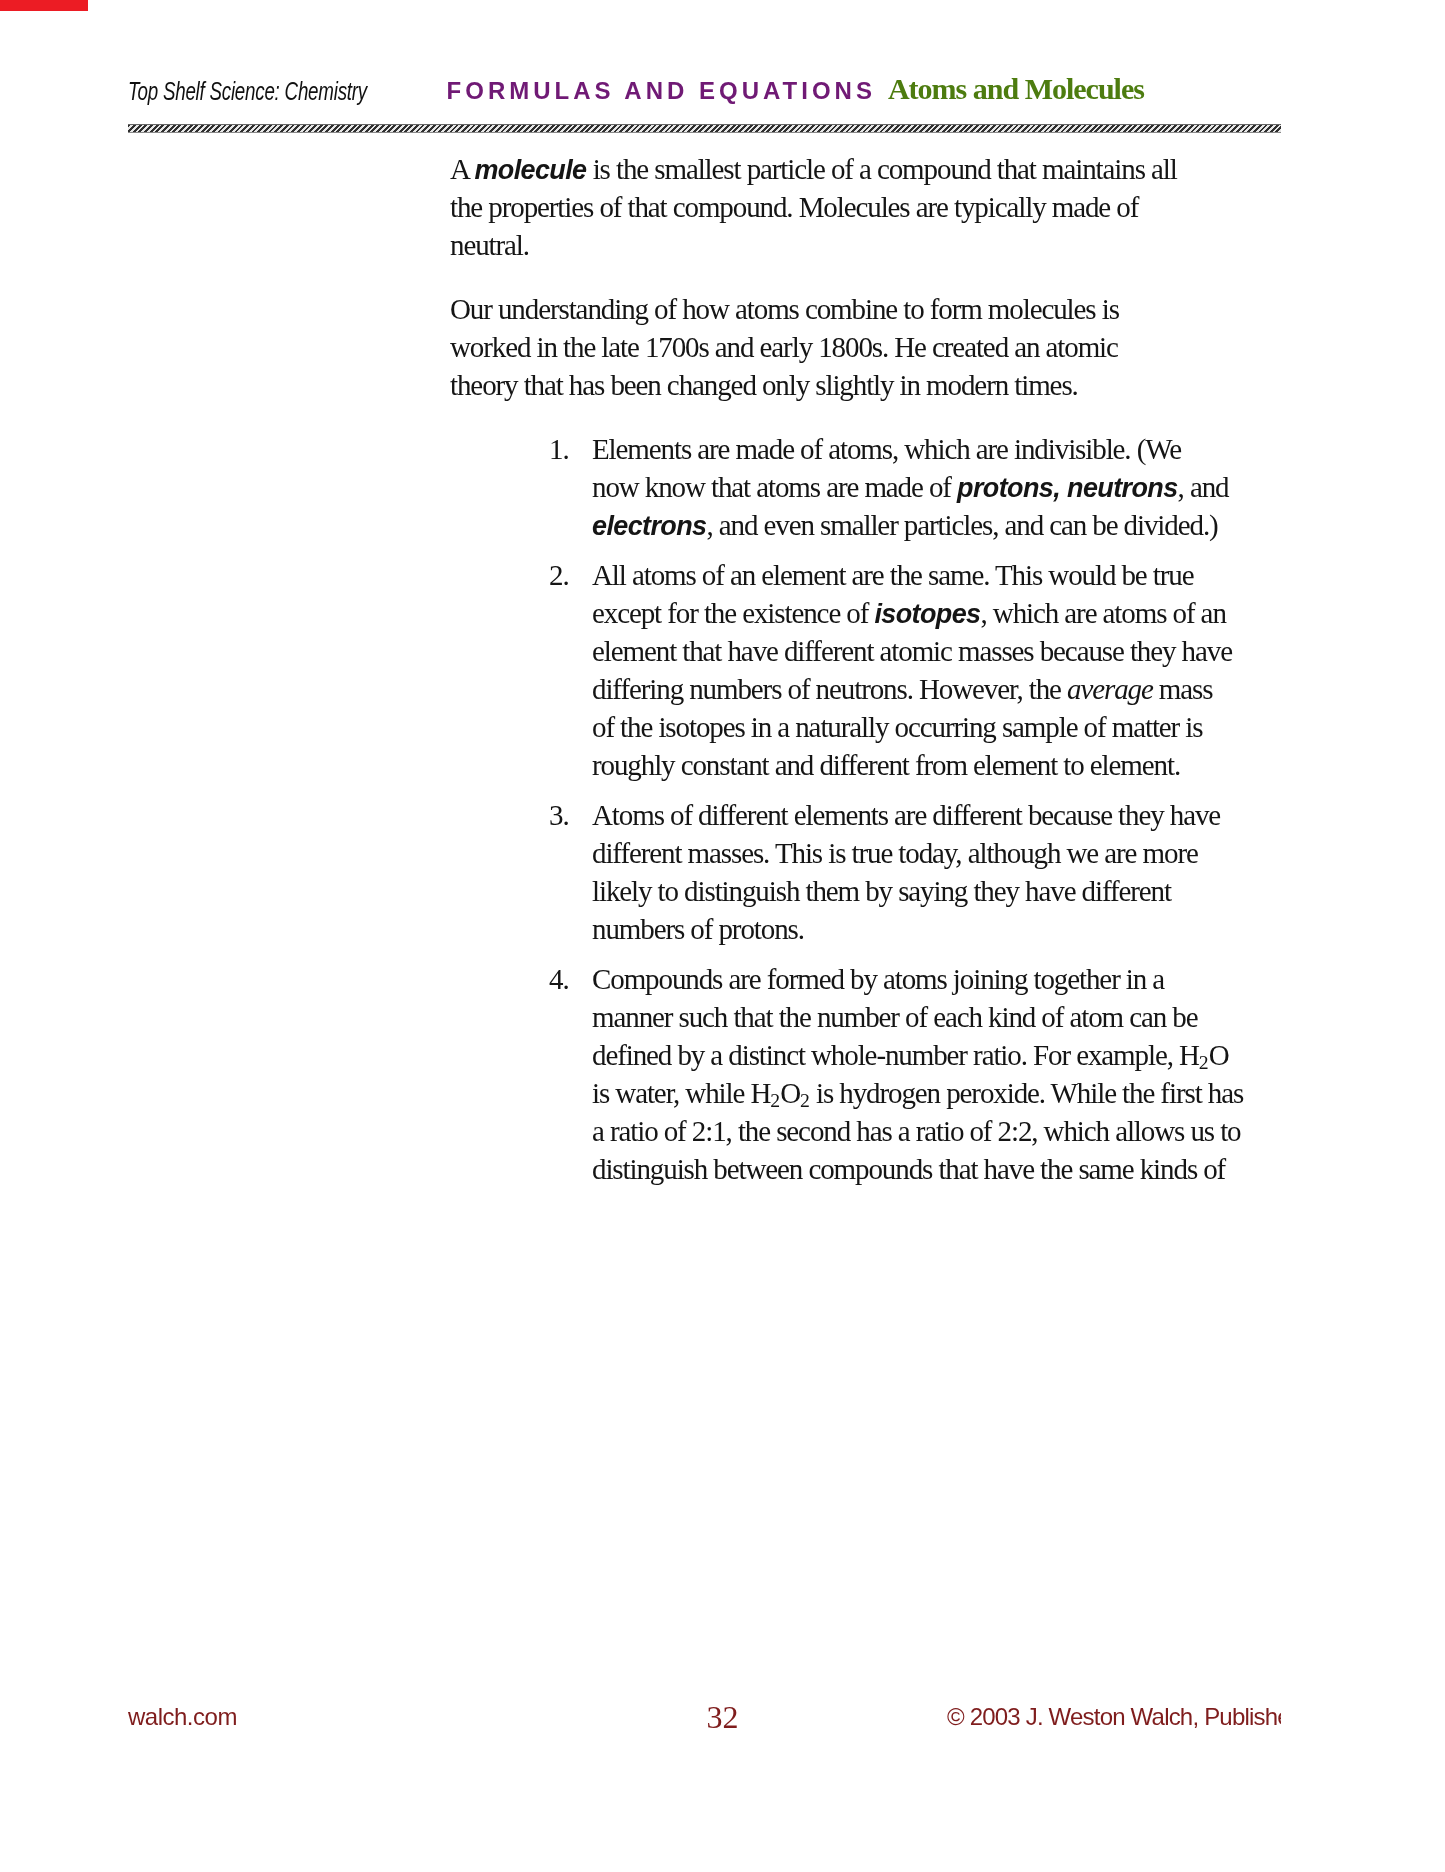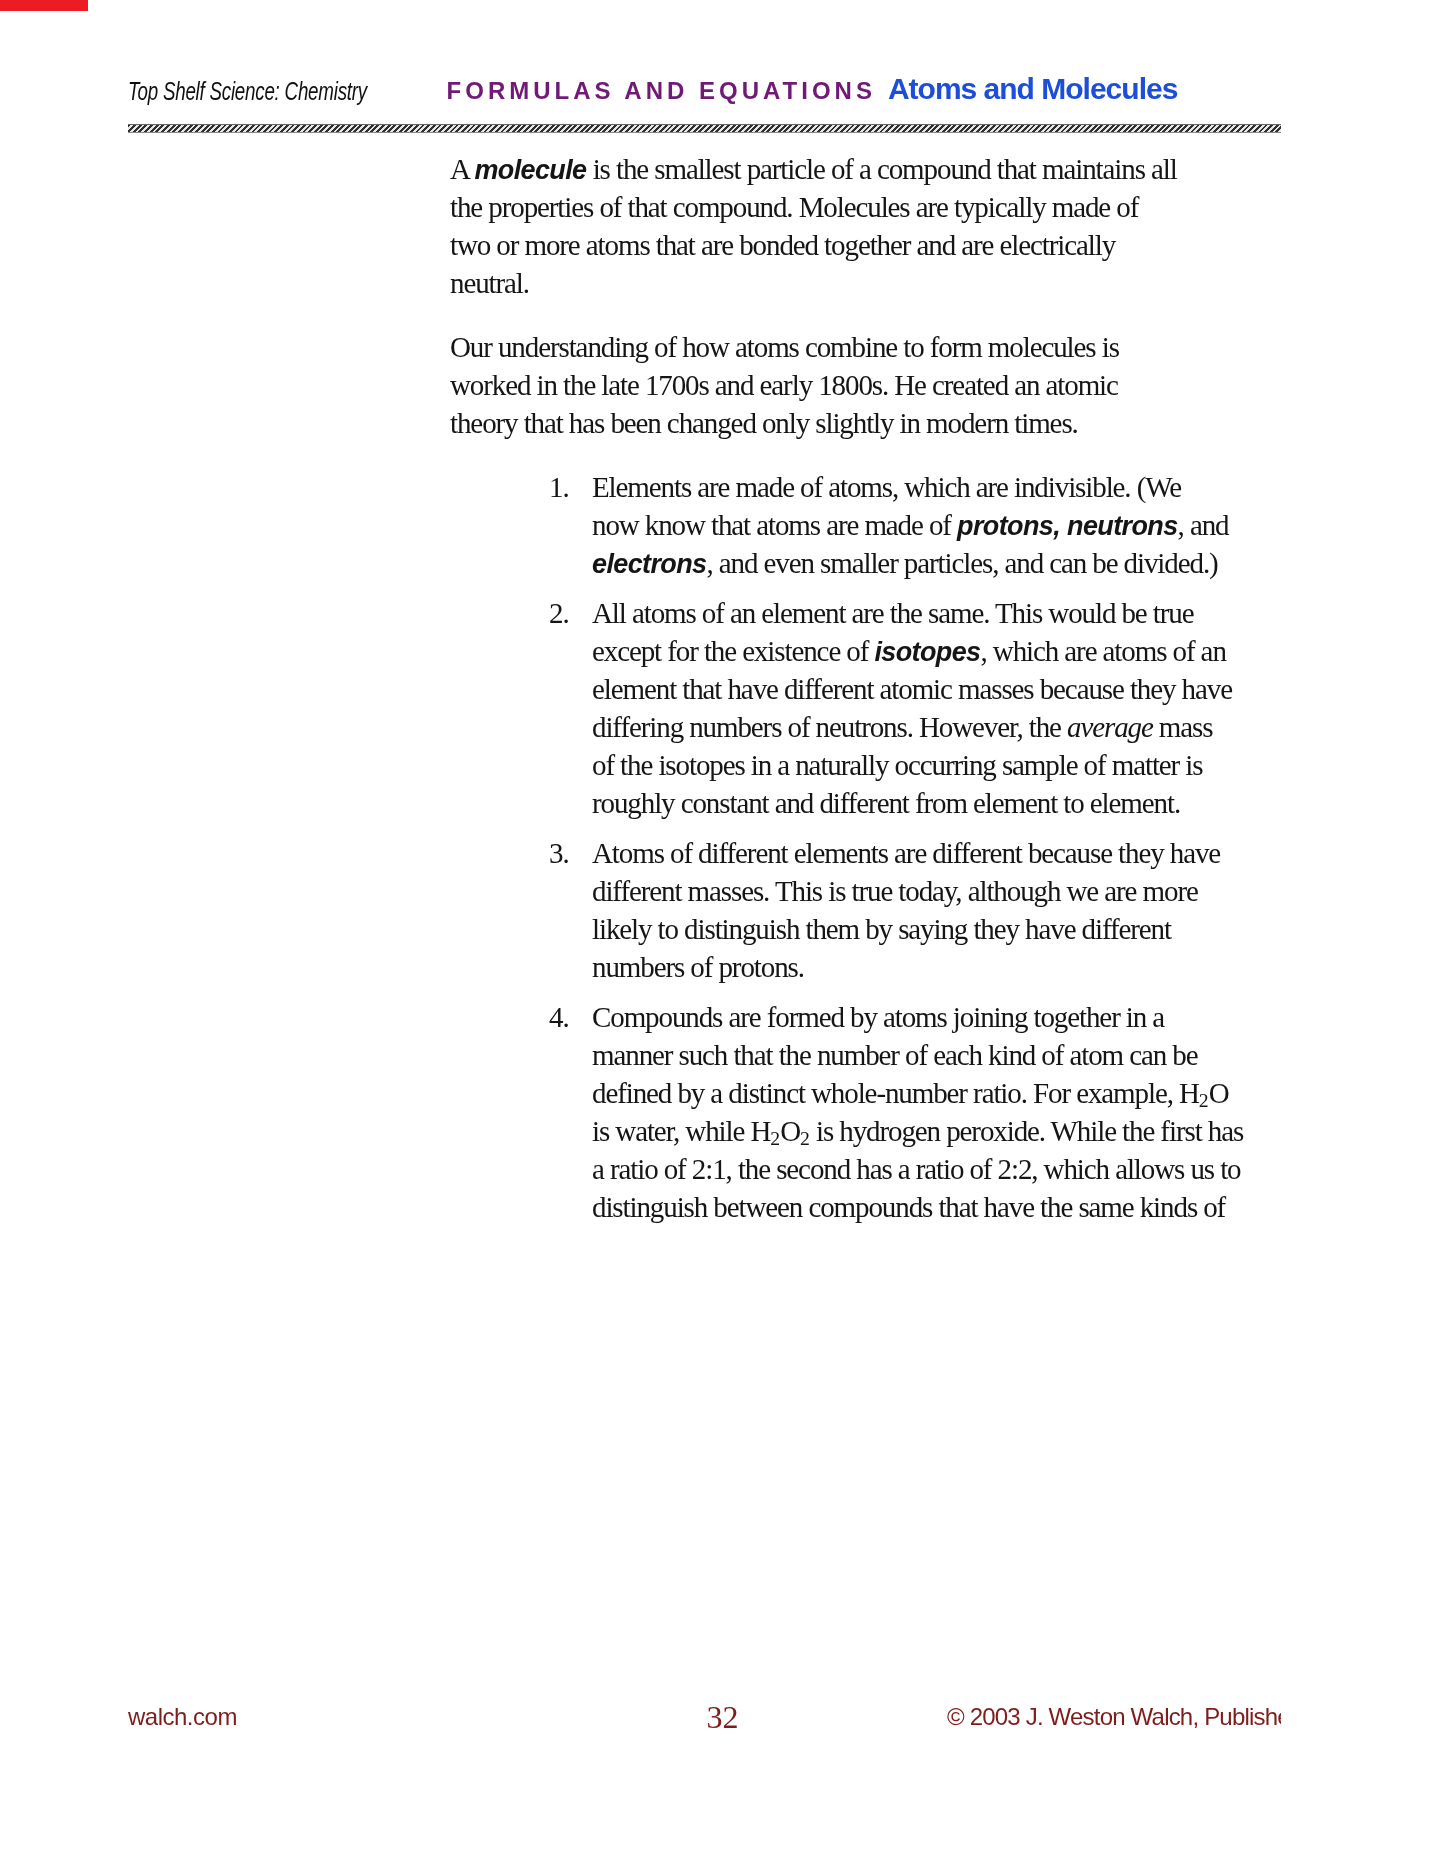--- a/index.html
+++ b/index.html
@@ -43,25 +43,25 @@
     white-space: nowrap;
   }
   .h-section {
     font-family: "Liberation Sans", sans-serif;
     font-weight: 700;
     font-size: 24px;
     letter-spacing: 4px;
     color: #701a75;
   }
   .h-title {
-    font-family: Liberation Sans, sans-serif;
+    font-family: Liberation Serif, serif;
     font-weight: 700;
     font-size: 30px;
     letter-spacing: -1px;
-    color: #1d4ed8;
+    color: #4d7c0f;
   }
   .rule {
     position: absolute;
     left: 128px; top: 124px;
     width: 1169px; height: 7px;
     background-color: #9a9a9a;
     background-image: repeating-linear-gradient(135deg, #2e2e2e 0 2px, #e6e6e6 2px 4px);
     border-top: 1px solid #666;
     border-bottom: 1px solid #8a8a8a;
   }
@@ -117,21 +117,20 @@
       <span class="h-title">Atoms and Molecules</span>
     </span>
   </div>
 
   <div class="rule"></div>
 
   <div class="content" id="content">
       <div class="block p">
         <div class="line"><span>A </span><span class="term">molecule</span><span> is the smallest particle of a compound that maintains all</span></div>
         <div class="line"><span>the properties of that compound. Molecules are typically made of</span></div>
-        <div class="line"><span>two or more atoms that are bonded together and are electrically</span></div>
         <div class="line"><span>neutral.</span></div>
       </div>
       <div class="block p">
         <div class="line"><span>Our understanding of how atoms combine to form molecules is</span></div>
         <div class="line"><span>worked in the late 1700s and early 1800s. He created an atomic</span></div>
         <div class="line"><span>theory that has been changed only slightly in modern times.</span></div>
       </div>
       <div class="block li">
         <span class="num">1.</span>
         <div class="line"><span>Elements are made of atoms, which are indivisible. (We</span></div>

